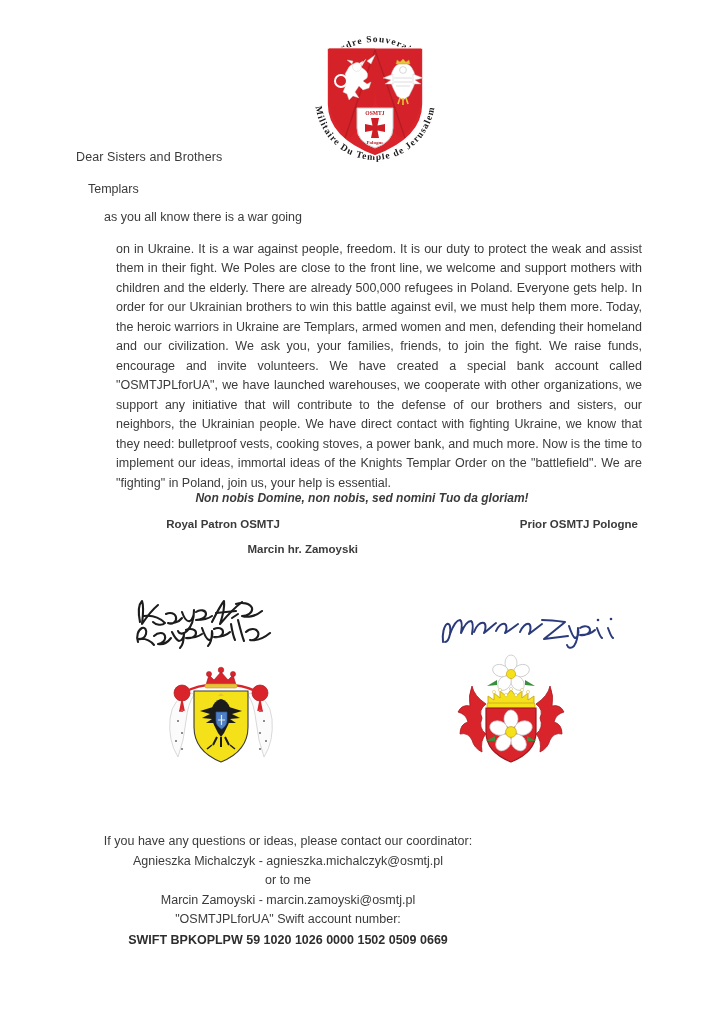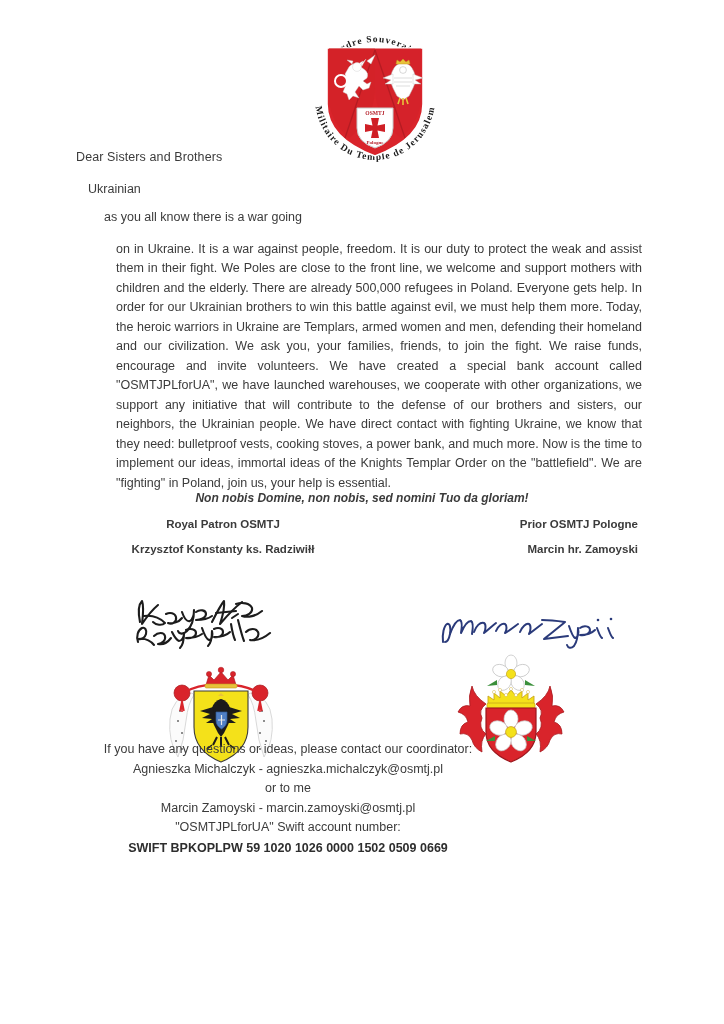--- a/index.html
+++ b/index.html
@@ -135,21 +135,21 @@
     top: 652px;
     width: 118px;
     height: 116px;
   }
   .arms-left svg, .arms-right svg { display:block; width:100%; height:100%; }
 
   
   .footer {
     position: absolute;
     left: 0;
-    top: 740px;
+    top: 832px;
     width: 576px;
     text-align: center;
     color: #3b3b3b;
   }
   .footer-line {
     font-size: 12.5px;
     line-height: 19.5px;
   }
   .footer-swift {
     font-size: 12.5px;
@@ -226,35 +226,34 @@
           <path d="M 74,92 L 82,92 L 80.5,99.5 L 88,98 L 88,106 L 80.5,104.5 L 82,112 L 74,112
                    L 75.5,104.5 L 68,106 L 68,98 L 75.5,99.5 Z"></path>
         </g>
         <text x="78" y="118" text-anchor="middle" font-family="'Liberation Serif', serif" font-size="5" font-weight="bold" fill="#b5202a">Pologne</text>
       </g>
     </g>
   </svg>
 </div>
 
 <div class="salutation">Dear Sisters and Brothers</div>
-<div class="salutation-2">Ukrainian</div>
+<div class="salutation-2">Templars</div>
 
 <div class="body-block">
   <div class="body-first">as you all know there is a war going</div>
   <p class="body-just">on in Ukraine. It is a war against people, freedom. It is our duty to protect the weak and assist them in their fight. We Poles are close to the front line, we welcome and support mothers with children and the elderly. There are already 500,000 refugees in Poland. Everyone gets help. In order for our Ukrainian brothers to win this battle against evil, we must help them more. Today, the heroic warriors in Ukraine are Templars, armed women and men, defending their homeland and our civilization. We ask you, your families, friends, to join the fight. We raise funds, encourage and invite volunteers. We have created a special bank account called "OSMTJPLforUA", we have launched warehouses, we cooperate with other organizations, we support any initiative that will contribute to the defense of our brothers and sisters, our neighbors, the Ukrainian people. We have direct contact with fighting Ukraine, we know that they need: bulletproof vests, cooking stoves, a power bank, and much more. Now is the time to implement our ideas, immortal ideas of the Knights Templar Order on the "battlefield". We are "fighting" in Poland, join us, your help is essential.</p>
 </div>
 
 <div class="motto">Non nobis Domine, non nobis, sed nomini Tuo da gloriam!</div>
 
 <div class="sig-row-titles">
   <div class="sig-left">Royal Patron OSMTJ</div>
   <div class="sig-right">Prior OSMTJ Pologne</div>
 </div>
 <div class="sig-row-names">
-  <div class="sig-left">Krzysztof Konstanty ks. Radziwiłł</div>
   <div class="sig-right">Marcin hr. Zamoyski</div>
 </div>
 
 <div class="sign-left">
   <svg viewBox="0 0 180 62" xmlns="http://www.w3.org/2000/svg">
     <g fill="none" stroke="#1c1c1c" stroke-width="2.1" stroke-linecap="round" stroke-linejoin="round">
       <path d="M 8,30 C 6,20 7,12 10,9 C 12,14 11,24 10,32 C 14,26 20,18 26,13"></path>
       <path d="M 12,24 C 20,23 28,26 33,31 C 30,34 24,33 21,30"></path>
       <path d="M 34,22 C 38,20 43,21 44,25 C 45,30 40,33 36,31 C 41,32 47,30 50,26"></path>
       <path d="M 50,20 C 52,26 55,30 58,29 C 61,27 62,22 62,18 C 62,26 60,34 55,39 C 51,43 47,42 46,39"></path>

